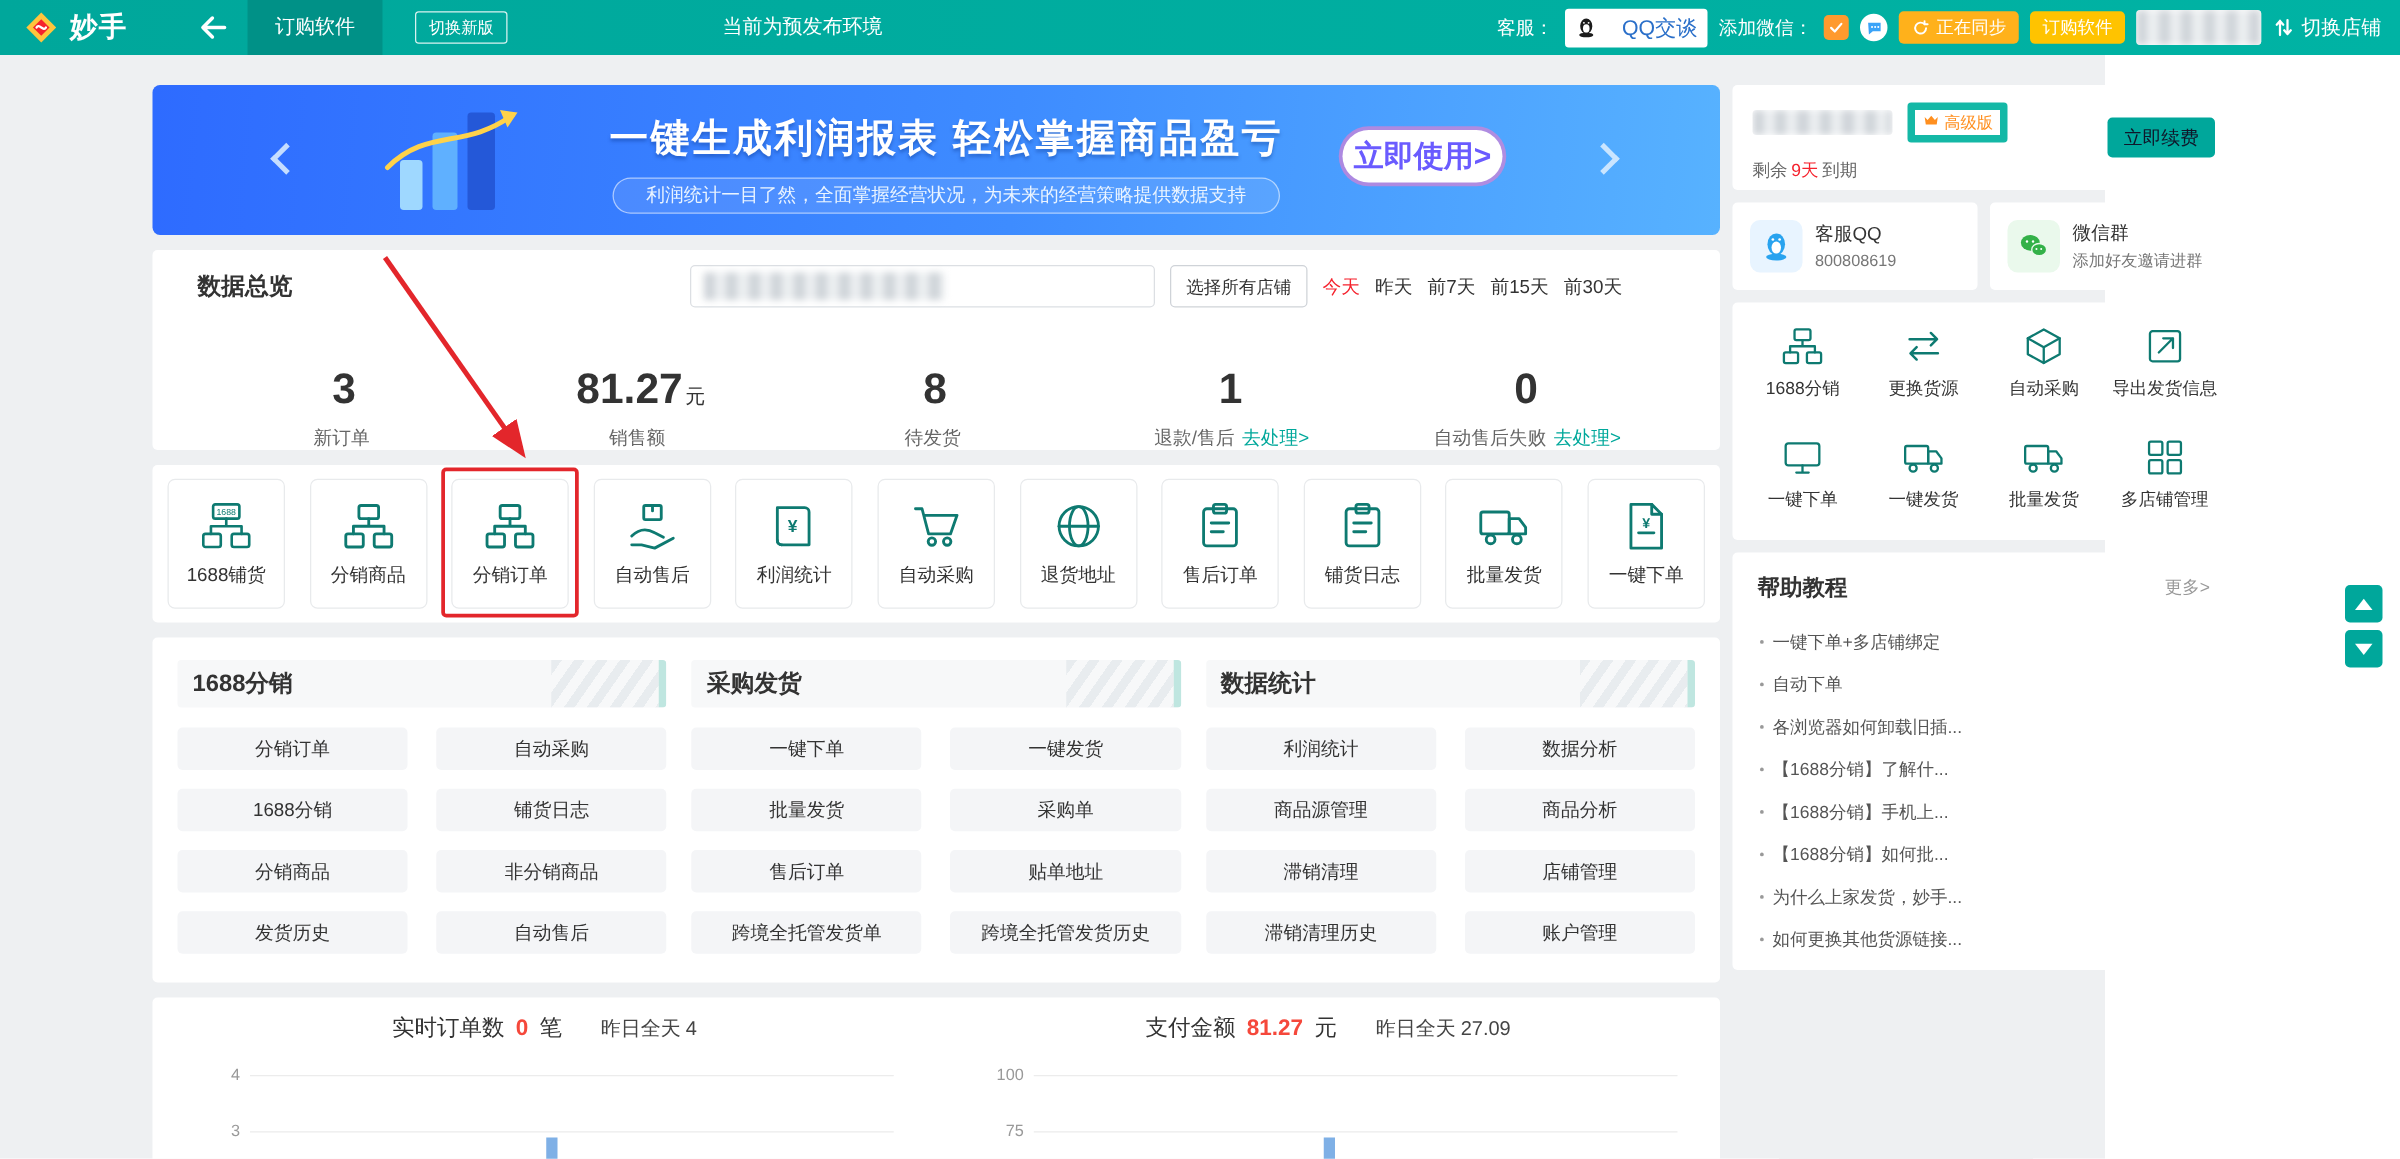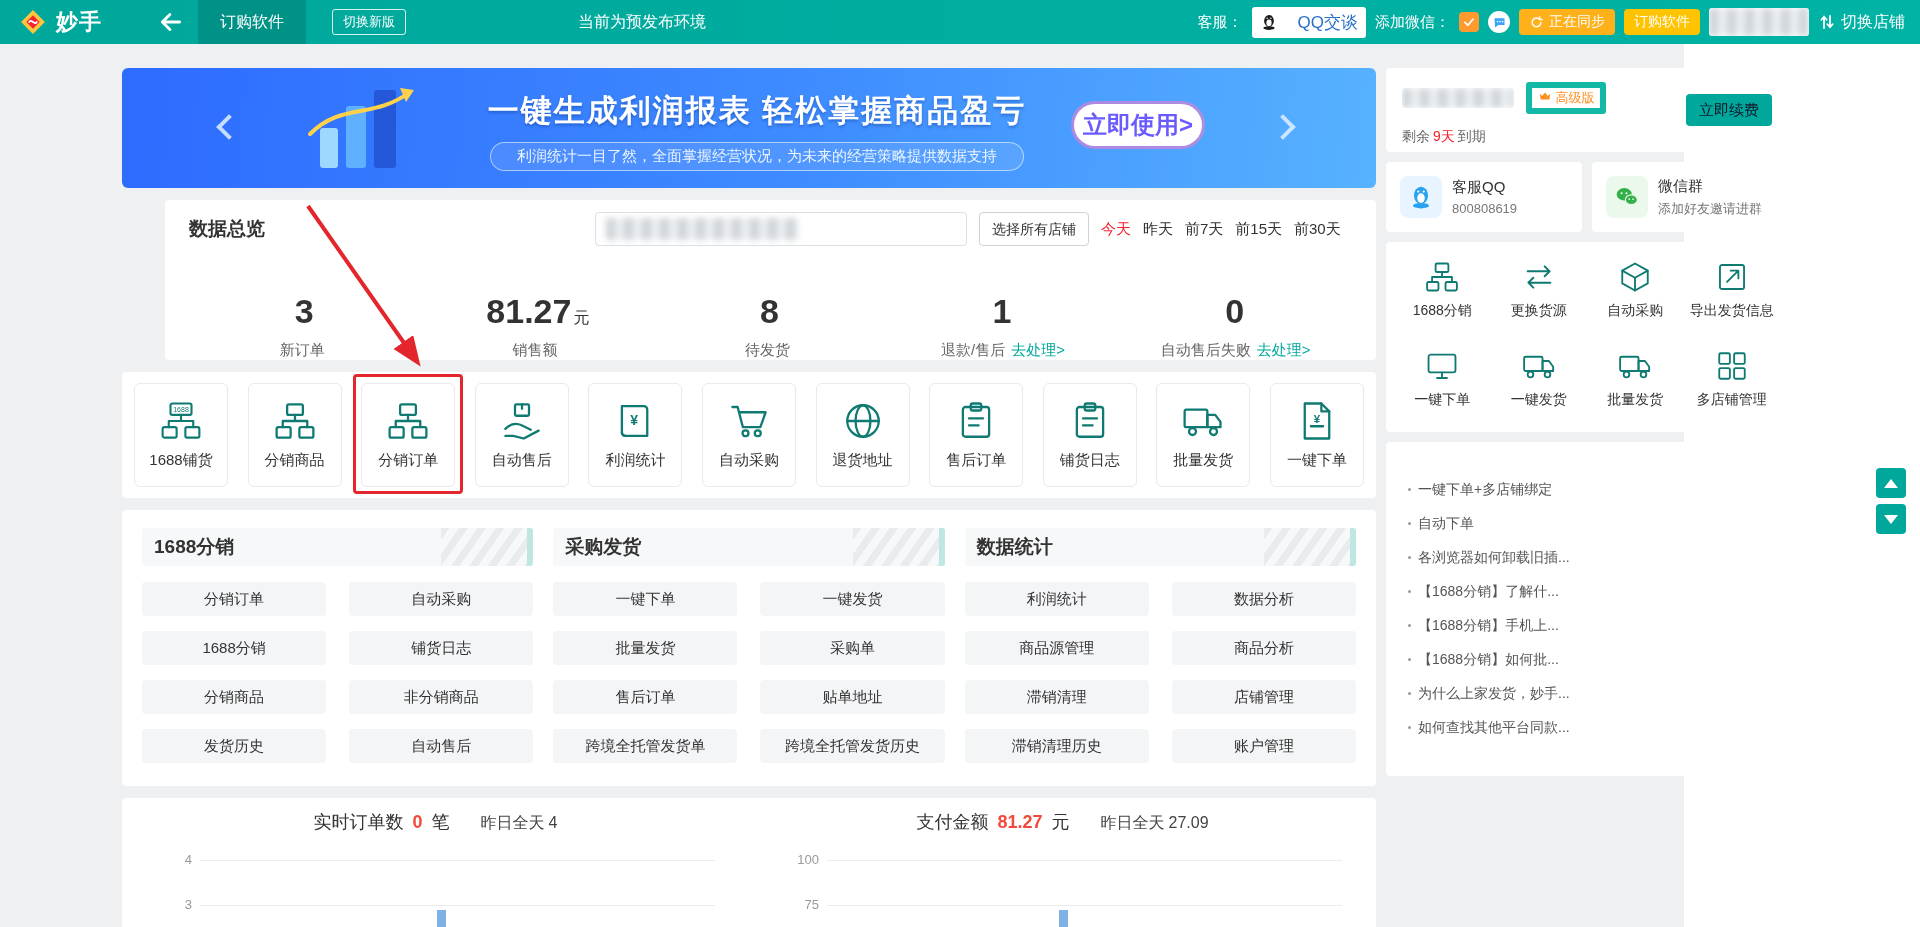--- a/index.html
+++ b/index.html
@@ -60,21 +60,21 @@
     font-size:31px; font-weight:700; color:#fff; letter-spacing:2px;
     text-shadow:0 2px 3px rgba(0,40,120,.35); }
   .bn-sub { position:absolute; left:368px; top:74px; width:534px; text-align:center;
     font-size:15px; color:#eaf4ff; border:1px solid rgba(255,255,255,.55); border-radius:16px;
     padding:4px 0; background:rgba(255,255,255,.10); }
   .bn-cta { position:absolute; left:952px; top:36px; width:128px; height:42px; border-radius:22px;
     background:#fff; color:#6a5bff; font-size:24px; font-weight:700; display:flex; align-items:center;
     justify-content:center; box-shadow:0 0 0 3px rgba(255,120,200,.55); cursor:pointer; }
 
   
-  .overview { margin-top:12px; height:160px; padding:16px 24px; position:relative;margin-left:43px; }
+  .overview { margin-top:12px; height:160px; padding:16px 36px; position:relative; }
   .ov-title { font-size:19px; font-weight:700; }
   .ov-head { position:absolute; left:430px; top:12px; display:flex; align-items:center; gap:12px; }
   .ov-input { width:372px; height:34px; border:1px solid #dcdfe3; border-radius:4px; background:#fff;
     padding:5px 10px; cursor:text; }
   .ov-input .blurline { border-radius:2px; width:55%; }
   .ov-select-btn { height:34px; padding:0 12px; border:1px solid #cfd3d8; border-radius:4px;
     background:#fff; font-size:14px; line-height:32px; cursor:pointer; white-space:nowrap; }
   .ov-filters { display:flex; gap:12px; font-size:15px; white-space:nowrap; }
   .ov-filters span { cursor:pointer; color:#333; }
   .ov-filters .active { color:#f5222d; }
@@ -698,30 +698,34 @@
         </div>
         <div class="feat">
           <svg class="icn">
               <use href="#i-grid"></use>
             </svg>
           <span class="feat-label">多店铺管理</span>
         </div>
       </div>
 
       <div class="card help">
+        <div class="help-head">
+          <span class="help-title">帮助教程</span>
+          <span class="help-more">更多&gt;</span>
+        </div>
         <div class="help-cols">
           <div class="help-col">
             <div class="help-item">一键下单+多店铺绑定</div>
             <div class="help-item">自动下单</div>
             <div class="help-item">各浏览器如何卸载旧插...</div>
             <div class="help-item">【1688分销】了解什...</div>
             <div class="help-item">【1688分销】手机上...</div>
             <div class="help-item">【1688分销】如何批...</div>
             <div class="help-item">为什么上家发货，妙手...</div>
-            <div class="help-item">如何查找其他平台同款...</div>
+            <div class="help-item">如何更换其他货源链接...</div>
           </div>
         </div>
       </div>
     </div>
 
     <svg class="annot-arrow" width="140" height="185" viewBox="0 0 140 185">
       <defs>
         <marker id="ah" markerWidth="9" markerHeight="9" refX="5.5" refY="3" orient="auto">
           <path d="M0 0L7.5 3L0 6z" fill="#e3262b"></path>
         </marker>

